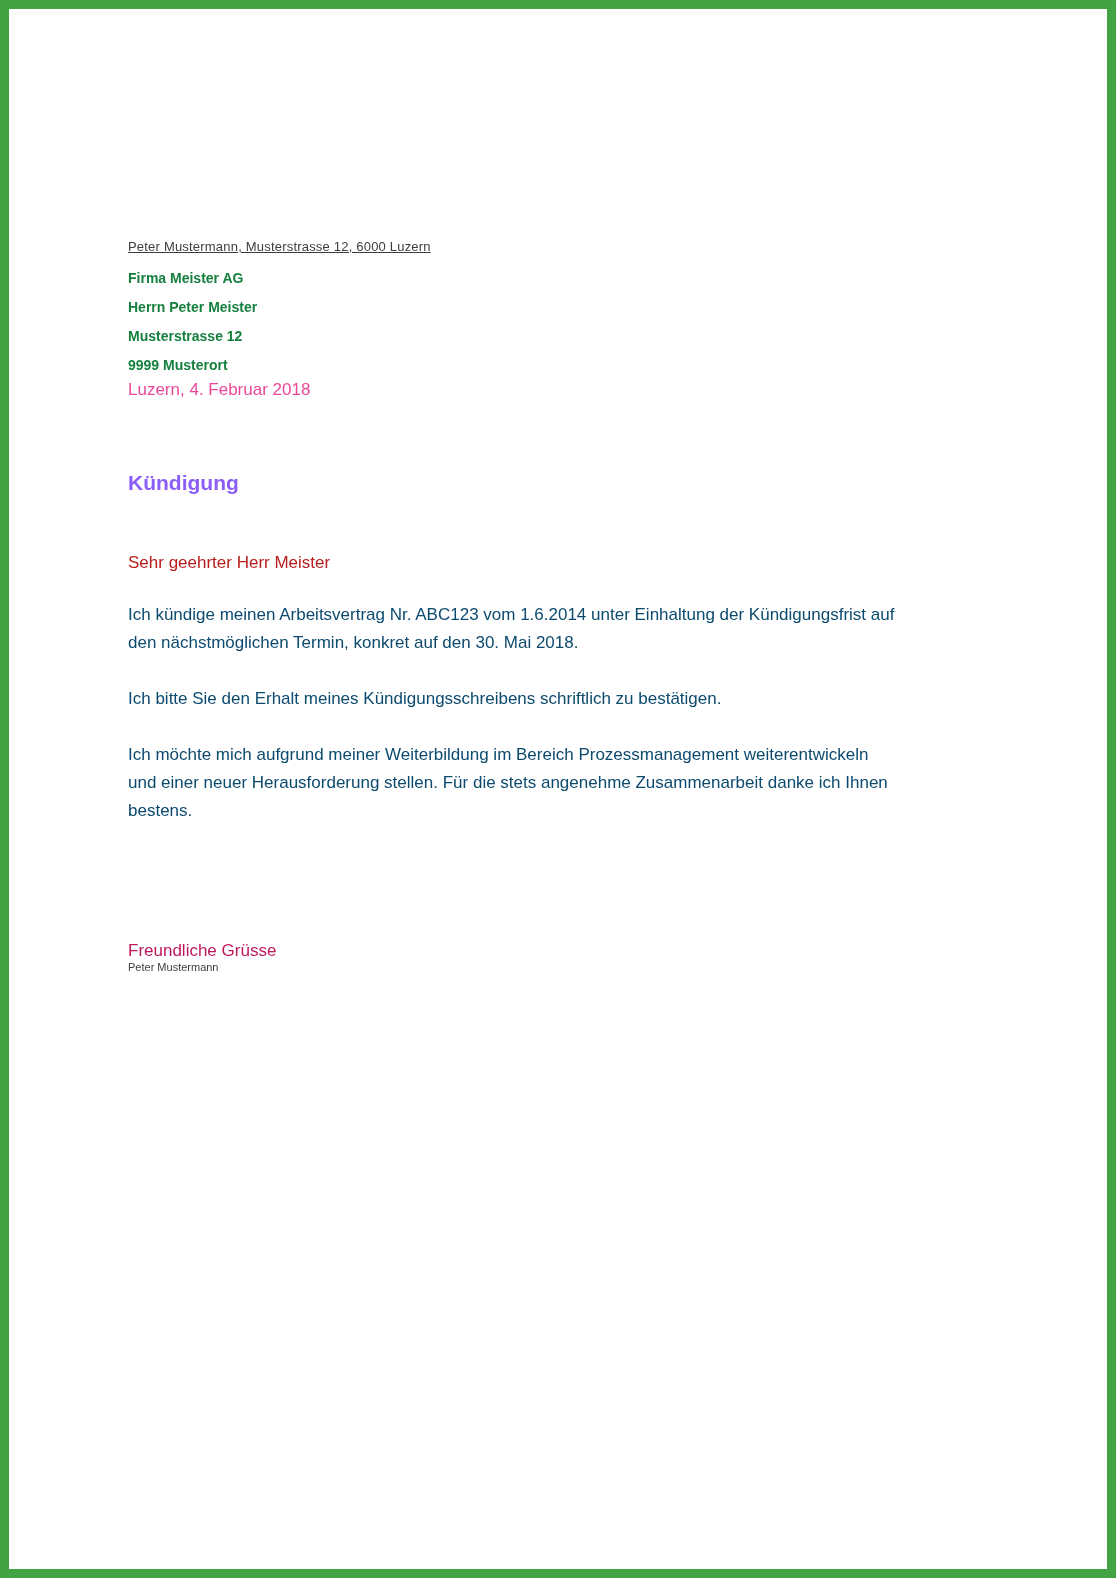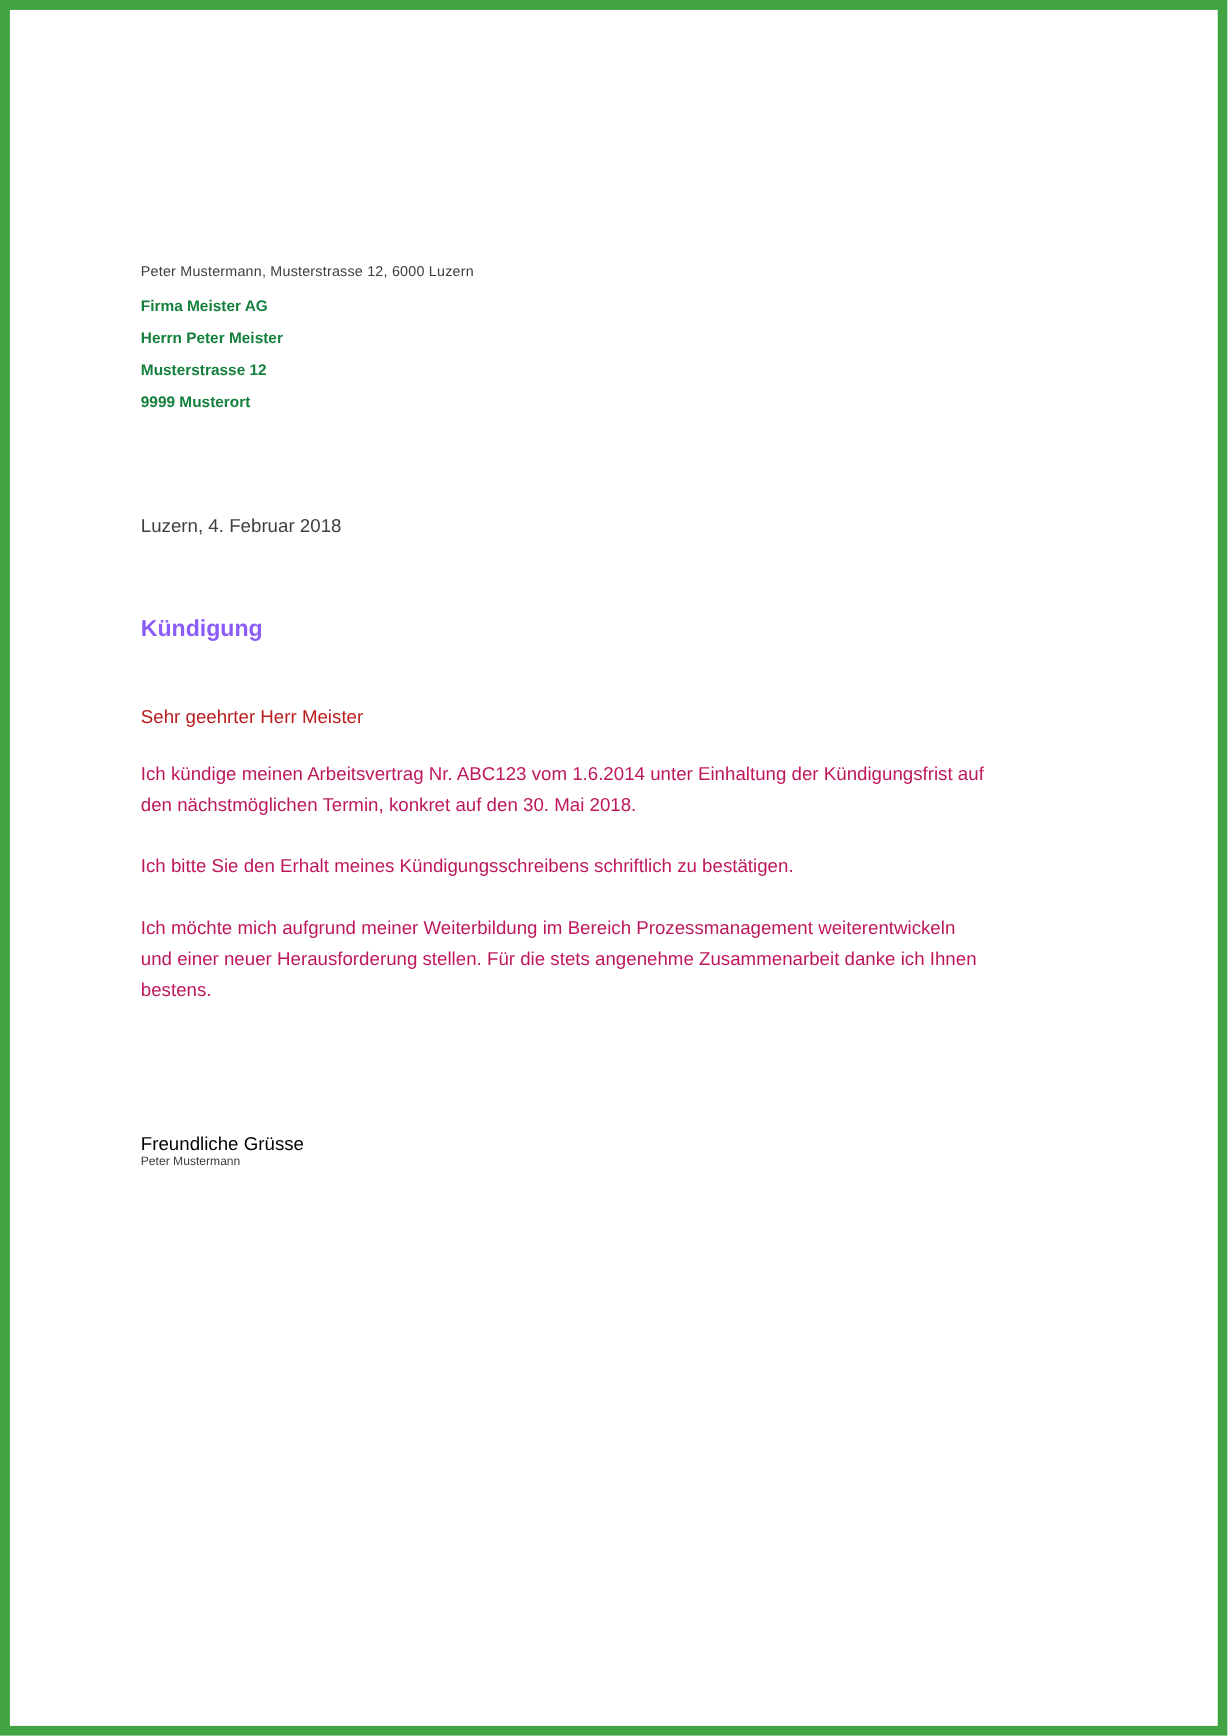--- a/index.html
+++ b/index.html
@@ -20,55 +20,55 @@
   }
   .content {
     position: absolute;
     left: 119px;
     top: 230px;
     width: 790px;
   }
   .sender-line {
     font-size: 13px;
     color: #3d3d3d;
+    text-decoration: underline;
     margin-bottom: 10px;
     letter-spacing: 0.2px;
   }
   .recipient-line {
     font-size: 14px;
     line-height: 29px;
     color: #15803d;
     font-weight: bold;
   }
   .date-line {
     font-size: 17px;
-    color: #404040;
-    margin-top: 89px;
+    color: #ec4899;
   }
   .subject-line {
     font-size: 21px;
     font-weight: bold;
     color: #8b5cf6;
     margin-top: 71px;
   }
   .salutation {
     font-size: 17px;
     color: #b91c1c;
     margin-top: 58px;
   }
   .paragraph {
     font-size: 17px;
     line-height: 28px;
-    color: #be185d;
+    color: #0c4a6e;
     margin-top: 28px;
     max-width: 772px;
   }
   .closing {
     font-size: 17px;
-    color: #000000;
+    color: #be185d;
     margin-top: 116px;
   }
   .signature {
     font-size: 11px;
     color: #3d3d3d;
   }
 </style>
 </head>
 <body>
 

